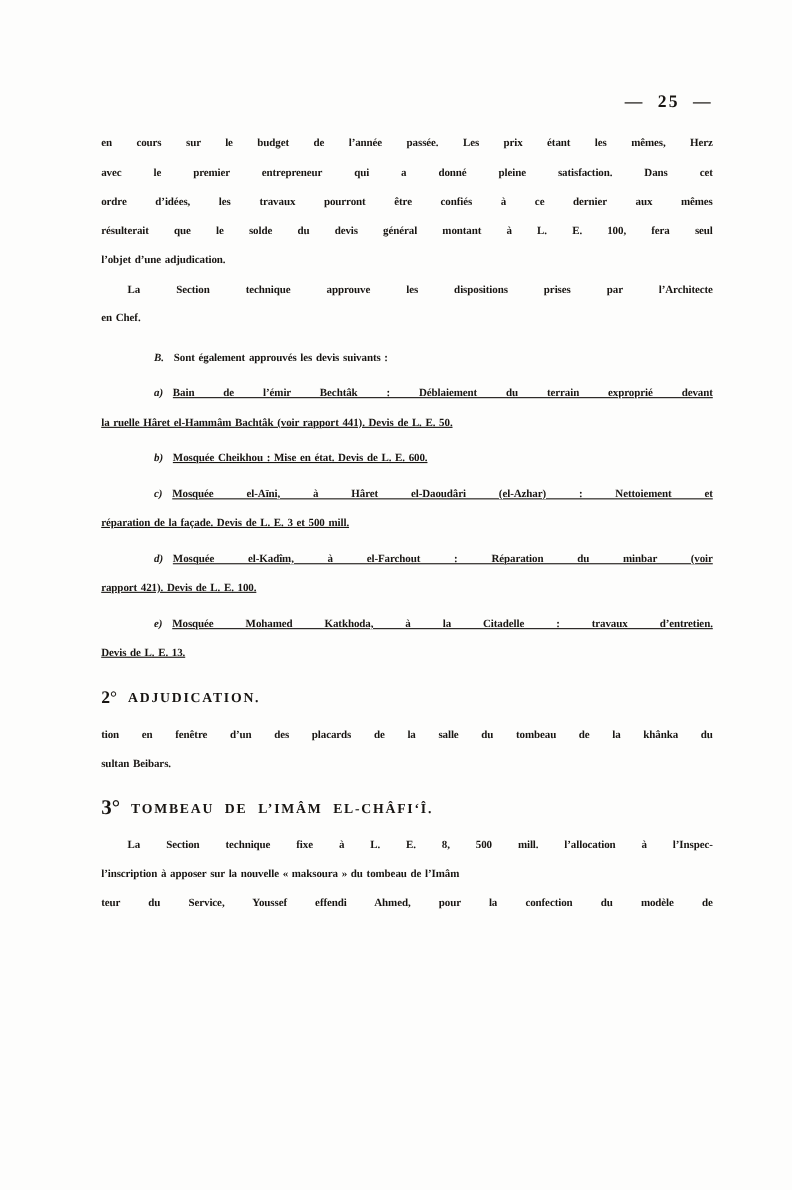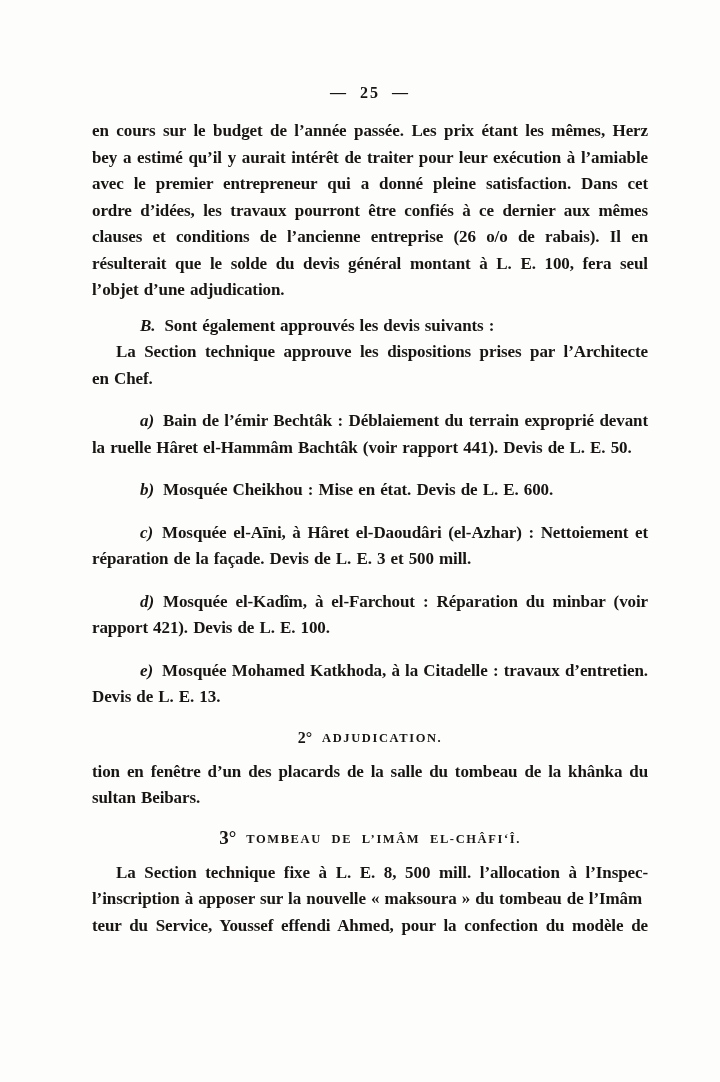--- a/index.html
+++ b/index.html
@@ -12,82 +12,79 @@
     font-family: "Liberation Serif", "DejaVu Serif", serif;
     color: #181512;
   }
   .sheet {
     position: absolute;
     left: 92px;
     top: 84px;
     width: 556px;
   }
   .page-number {
-    text-align: center;
+    text-align: right;
     font-weight: bold;
     font-size: 16px;
     letter-spacing: 2px;
     word-spacing: 6px;
     margin-bottom: 16px;
     white-space: nowrap;
   }
   .para { margin: 0; }
-  .gap-sm { margin-top: 16px; }
+  .gap-sm { margin-top: 6px; text-decoration: underline; }
   .gap-md { margin-top: 9px; }
   .line {
-    font-size: 17px;
+    font-size: 10px;
     font-weight: bold;
     line-height: 26.5px;
     letter-spacing: -0.1px;
     word-spacing: 1px;
     text-align: justify;
     text-align-last: justify;
     white-space: nowrap;
   }
   .line.last { text-align-last: left; }
   .line.first-indent { text-indent: 24px; }
   .lead {
     font-style: italic;
     font-weight: bold;
     display: inline-block;
     margin-right: 9px;
   }
   .heading {
-    text-align: center;
     font-weight: bold;
     margin: 14px 0 9px 0;
     white-space: nowrap;
     line-height: 24px;
   }
   .heading .prefix { font-size: 16px; margin-right: 10px; vertical-align: -1px; }
   .heading .title  { font-size: 12.5px; letter-spacing: 1.6px; word-spacing: 5px; }
   .heading.h-large .prefix { font-size: 19px; }
 </style>
 </head>
 <body>
 
 <div class="page">
   <div class="sheet">
     <div class="page-number">— 25 —</div>
     <div id="content">
         <div class="para">
           <div class="line"><span>en cours sur le budget de l’année passée. Les prix étant les mêmes, Herz</span></div>
-          <div class="line"><span>bey a estimé qu’il y aurait intérêt de traiter pour leur exécution à l’amiable</span></div>
           <div class="line"><span>avec le premier entrepreneur qui a donné pleine satisfaction. Dans cet</span></div>
           <div class="line"><span>ordre d’idées, les travaux pourront être confiés à ce dernier aux mêmes</span></div>
-          <div class="line"><span>clauses et conditions de l’ancienne entreprise (26 o/o de rabais). Il en</span></div>
           <div class="line"><span>résulterait que le solde du devis général montant à L. E. 100, fera seul</span></div>
           <div class="line last"><span>l’objet d’une adjudication.</span></div>
-        </div>
-        <div class="para gap-md">
-          <div class="line last first-indent"><span class="lead">B.</span><span>Sont également approuvés les devis suivants :</span></div>
         </div>
         <div class="para">
           <div class="line first-indent"><span>La Section technique approuve les dispositions prises par l’Architecte</span></div>
           <div class="line last"><span>en Chef.</span></div>
+        </div>
+        <div class="para gap-md">
+          <div class="line last first-indent"><span class="lead">B.</span><span>Sont également approuvés les devis suivants :</span></div>
         </div>
         <div class="para gap-sm">
           <div class="line first-indent"><span class="lead">a)</span><span>Bain de l’émir Bechtâk : Déblaiement du terrain exproprié devant</span></div>
           <div class="line last"><span>la ruelle Hâret el-Hammâm Bachtâk (voir rapport 441). Devis de L. E. 50.</span></div>
         </div>
         <div class="para gap-sm">
           <div class="line last first-indent"><span class="lead">b)</span><span>Mosquée Cheikhou : Mise en état. Devis de L. E. 600.</span></div>
         </div>
         <div class="para gap-sm">
           <div class="line first-indent"><span class="lead">c)</span><span>Mosquée el-Aīni, à Hâret el-Daoudâri (el-Azhar) : Nettoiement et</span></div>

